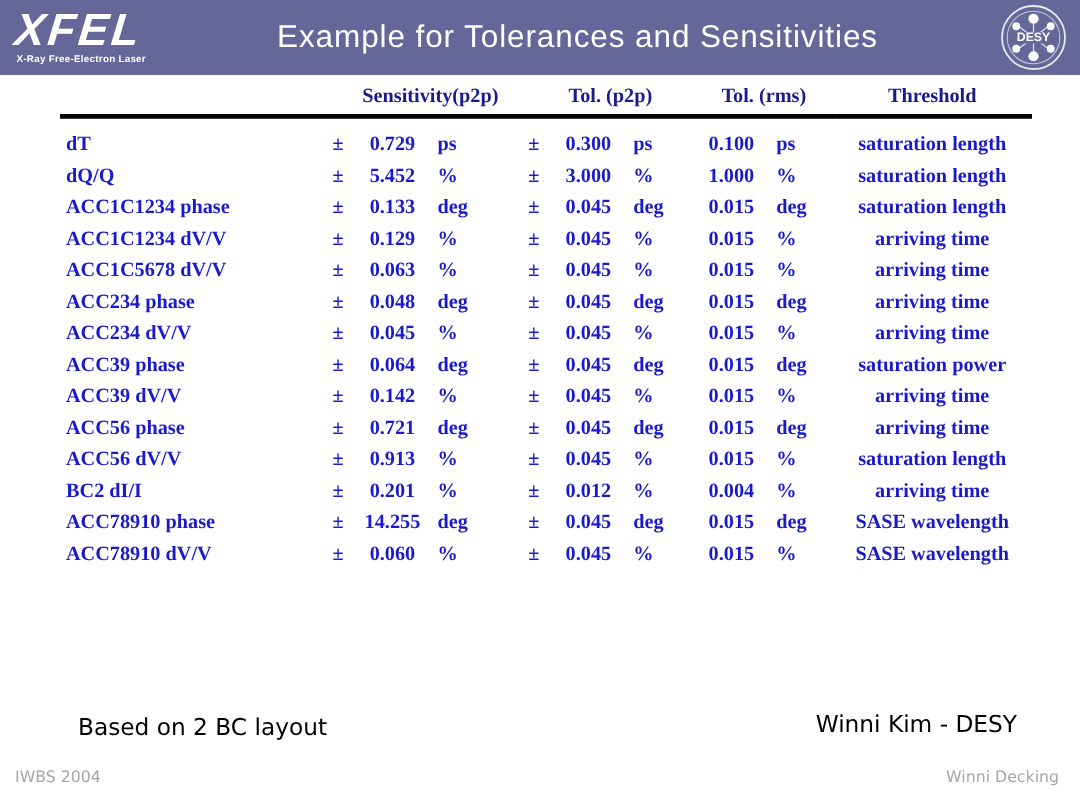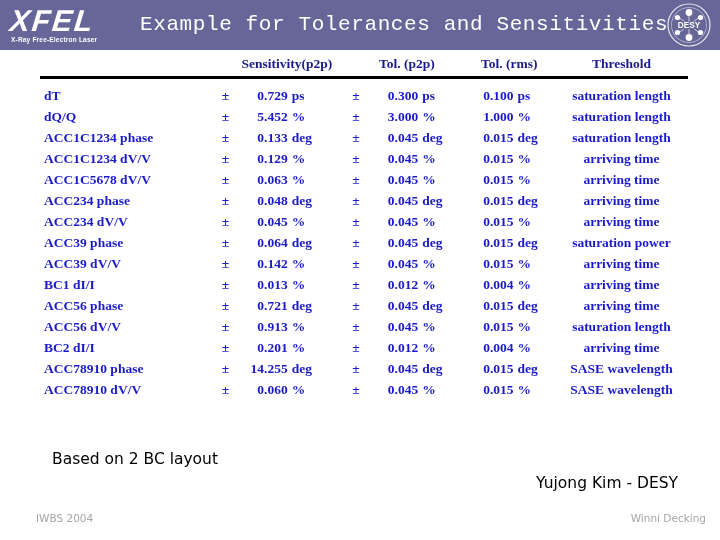--- a/index.html
+++ b/index.html
@@ -56,21 +56,21 @@
 
   #slide-title {
     position: absolute;
     left: 140px;
     top: 0;
     width: 490px;
     height: 50px;
     line-height: 50px;
     text-align: center;
     color: #ffffff;
-    font-family: Liberation Mono, monospace;
+    font-family: Liberation Sans, sans-serif;
     font-size: 21px;
     letter-spacing: 0.6px;
     white-space: nowrap;
   }
 
   #desy-logo {
     position: absolute;
     right: 8px; top: 2px;
     width: 46px; height: 46px;
   }
@@ -113,48 +113,47 @@
   .c-thresh  { text-align: center; width: 130px; padding-right: 2px !important; }
 
   tr.hl td { color: #e01060; }
 
   th.h-sens  { padding-left: 30px; }
   th.h-tolp  { padding-left: 6px; }
   th.h-tolr  { padding-left: 2px; }
   th.h-thresh{ padding-right: 4px; }
 
   .pm { display: inline-block; min-width: 14px; }
-  .num { display: inline-block; min-width: 52px; text-align: right; }
+  .num { display: inline-block; min-width: 52px; text-align: center; }
   .unit { padding-left: 4px; }
 
   
   #footer-note {
     position: absolute;
     left: 52px;
-    top: 450px;
+    top: 476px;
     font-family: "DejaVu Sans", sans-serif;
     font-size: 15.5px;
     color: #000000;
   }
   #footer-author {
     position: absolute;
     right: 42px;
     top: 474px;
     font-family: "DejaVu Sans", sans-serif;
     font-size: 15.5px;
     color: #000000;
   }
   #footer-conf {
     position: absolute;
     left: 10px;
     top: 512px;
     font-family: "DejaVu Sans", sans-serif;
     font-size: 10.5px;
     color: #a6a6a6;
-    margin-left: 26px;
   }
   #footer-credit {
     position: absolute;
     right: 14px;
     top: 512px;
     font-family: "DejaVu Sans", sans-serif;
     font-size: 10.5px;
     color: #a6a6a6;
   }
 </style>
@@ -256,27 +255,20 @@
         <td class="c-tolr"><span class="num">0.015</span><span class="unit">deg</span></td>
         <td class="c-thresh">saturation power</td>
       </tr>
       <tr>
         <td class="c-label">ACC39 dV/V</td>
         <td class="c-sens"><span class="pm">±</span><span class="num">0.142</span><span class="unit">%</span></td>
         <td class="c-tolp"><span class="pm">±</span><span class="num">0.045</span><span class="unit">%</span></td>
         <td class="c-tolr"><span class="num">0.015</span><span class="unit">%</span></td>
         <td class="c-thresh">arriving time</td>
       </tr>
-      <tr class="hl">
-        <td class="c-label">BC1 dI/I</td>
-        <td class="c-sens"><span class="pm">±</span><span class="num">0.013</span><span class="unit">%</span></td>
-        <td class="c-tolp"><span class="pm">±</span><span class="num">0.012</span><span class="unit">%</span></td>
-        <td class="c-tolr"><span class="num">0.004</span><span class="unit">%</span></td>
-        <td class="c-thresh">arriving time</td>
-      </tr>
       <tr>
         <td class="c-label">ACC56 phase</td>
         <td class="c-sens"><span class="pm">±</span><span class="num">0.721</span><span class="unit">deg</span></td>
         <td class="c-tolp"><span class="pm">±</span><span class="num">0.045</span><span class="unit">deg</span></td>
         <td class="c-tolr"><span class="num">0.015</span><span class="unit">deg</span></td>
         <td class="c-thresh">arriving time</td>
       </tr>
       <tr>
         <td class="c-label">ACC56 dV/V</td>
         <td class="c-sens"><span class="pm">±</span><span class="num">0.913</span><span class="unit">%</span></td>
@@ -302,15 +294,15 @@
         <td class="c-label">ACC78910 dV/V</td>
         <td class="c-sens"><span class="pm">±</span><span class="num">0.060</span><span class="unit">%</span></td>
         <td class="c-tolp"><span class="pm">±</span><span class="num">0.045</span><span class="unit">%</span></td>
         <td class="c-tolr"><span class="num">0.015</span><span class="unit">%</span></td>
         <td class="c-thresh">SASE wavelength</td>
       </tr>
     </tbody>
 </table>
 
 <div id="footer-note">Based on 2 BC layout</div>
-<div id="footer-author">Yujong Kim - DESY</div>
+<div id="footer-author">Winni Kim - DESY</div>
 <div id="footer-conf">IWBS 2004</div>
 <div id="footer-credit">Winni Decking</div>
 
 </body></html>

